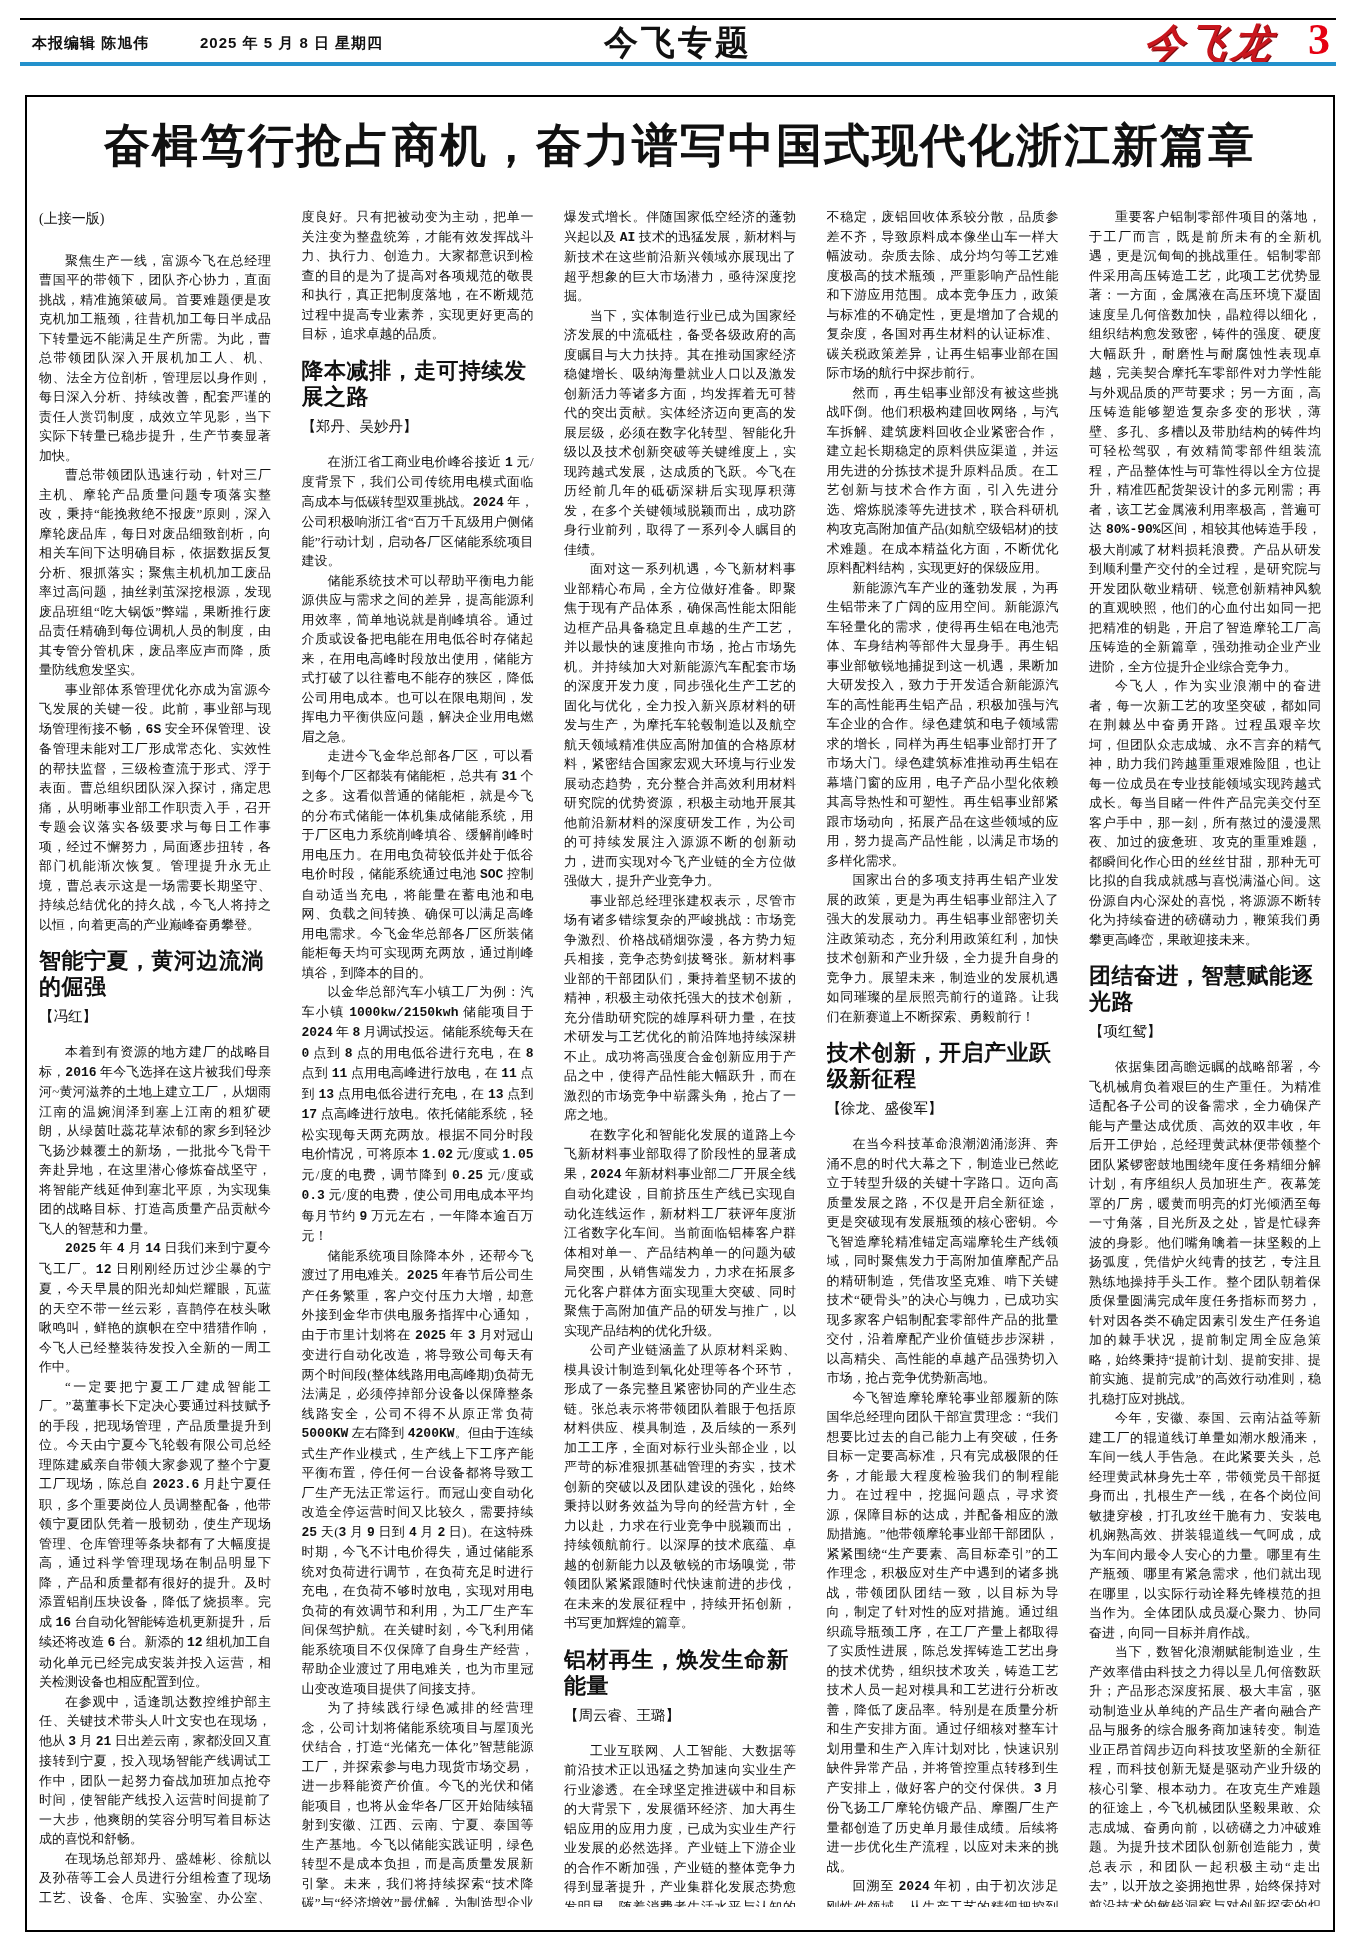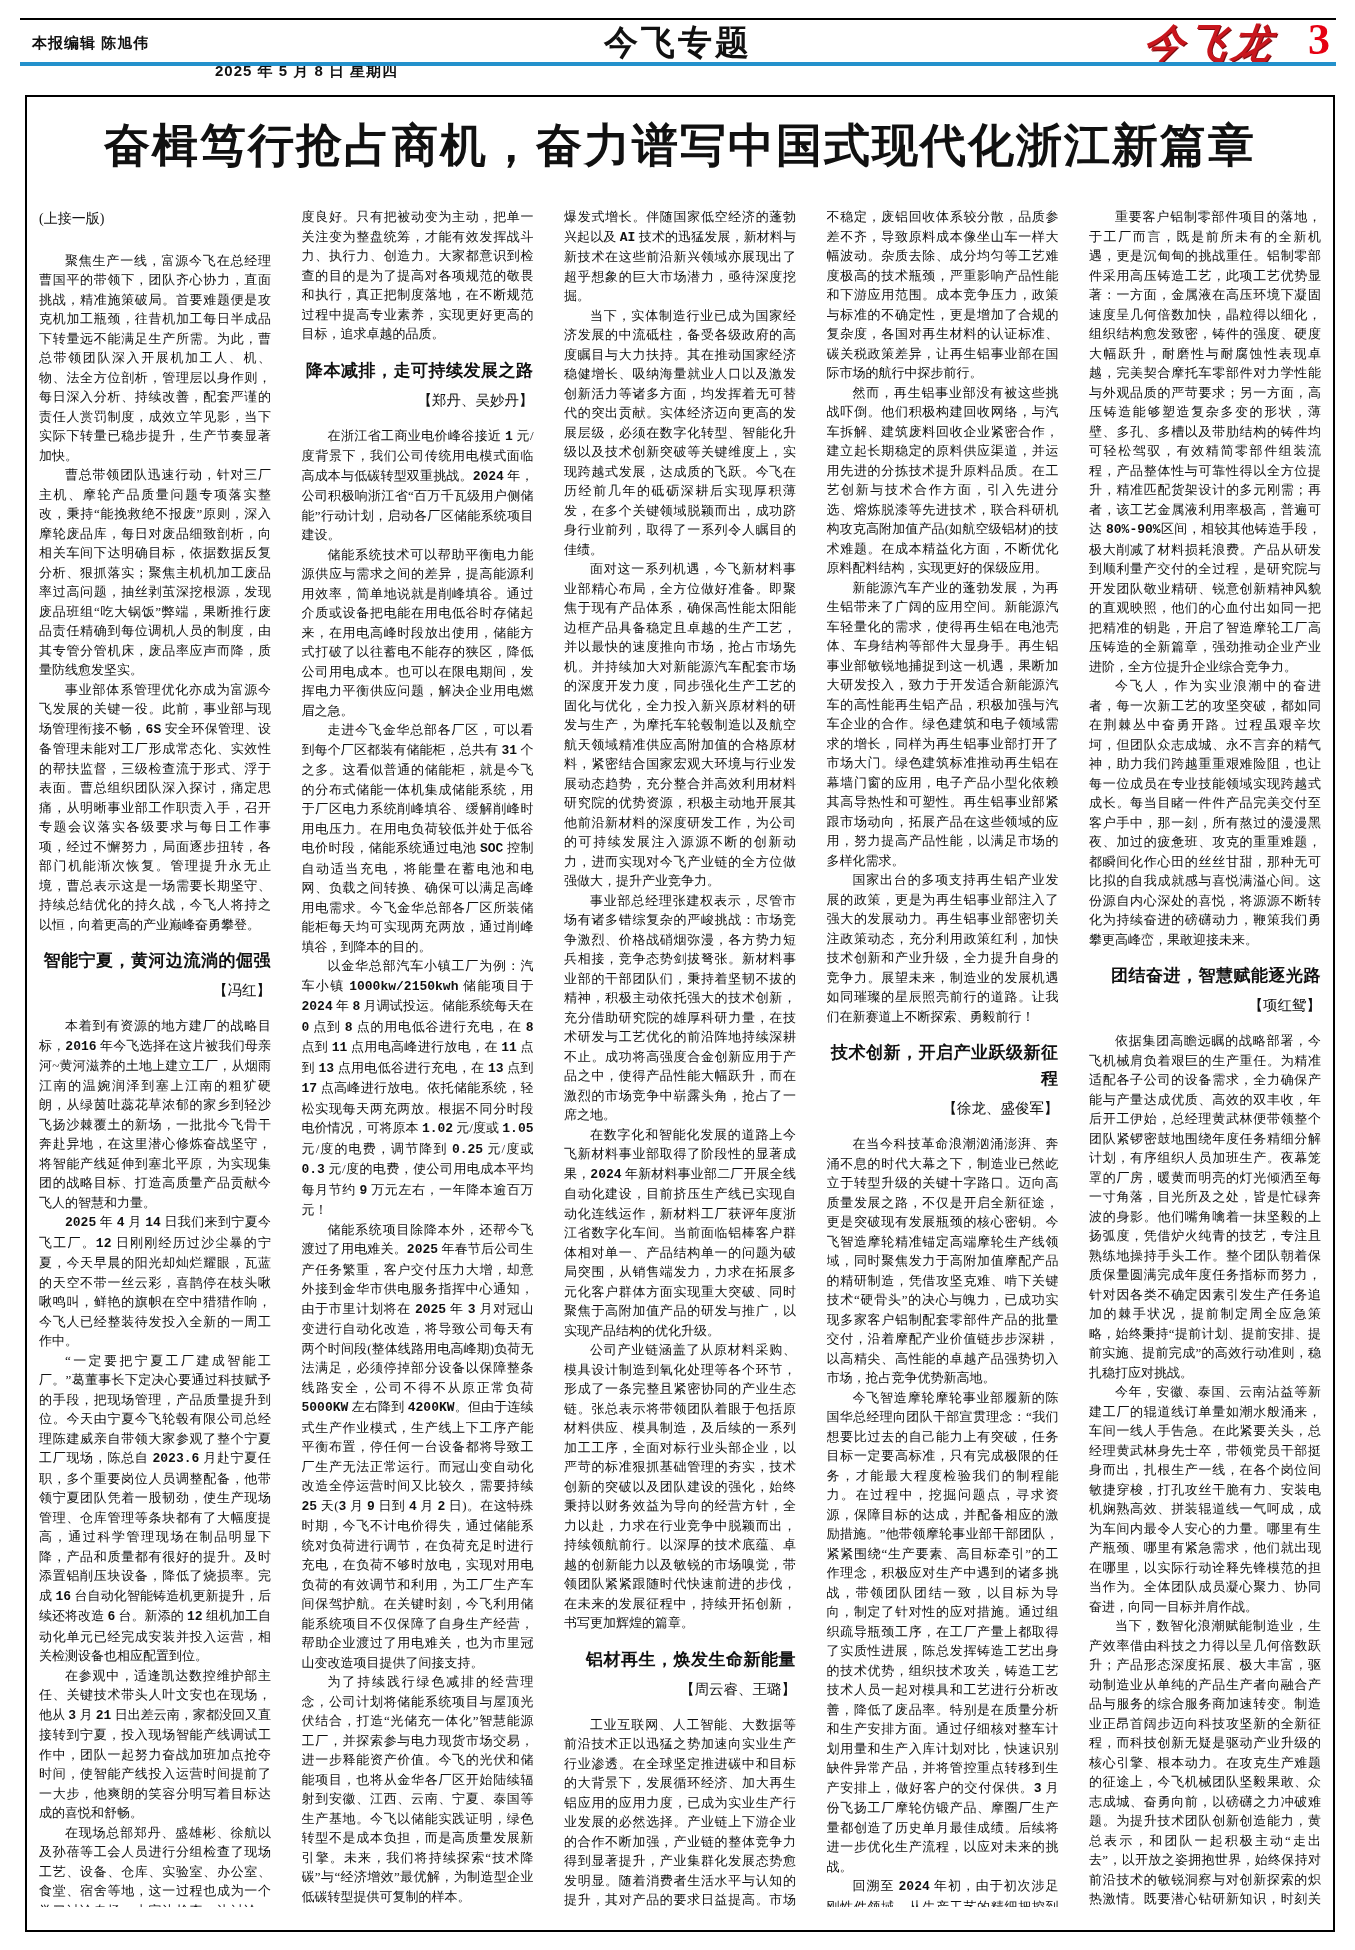--- a/index.html
+++ b/index.html
@@ -12,21 +12,21 @@
   body{
     width:1355px;height:1950px;position:relative;
     font-family:"Liberation Serif","DejaVu Serif",serif;
     color:var(--ink);
     -webkit-font-smoothing:antialiased;
   }
   .top-rule{position:absolute;left:20px;top:18px;width:1316px;height:2px;background:#000;}
   .blue-rule{position:absolute;left:20px;top:62px;width:1316px;height:4px;background:var(--accent-blue);}
   .masthead-row{position:absolute;left:20px;top:22px;width:1316px;height:38px;}
   .editor{position:absolute;left:12px;top:12px;font-family:"Liberation Sans","DejaVu Sans",sans-serif;font-weight:bold;font-size:15px;letter-spacing:1px;}
-  .date{position:absolute;left:195px;top:12px;font-family:"Liberation Sans","DejaVu Sans",sans-serif;font-weight:bold;font-size:15px;letter-spacing:1px;margin-top:28px;}
+  .date{position:absolute;left:180px;top:12px;font-family:"Liberation Sans","DejaVu Sans",sans-serif;font-weight:bold;font-size:15px;letter-spacing:1px;}
   .section-title{position:absolute;left:0;right:0;top:-2px;text-align:center;font-family:Liberation Mono, monospace;font-weight:900;font-size:34px;letter-spacing:3px;}
   .masthead-logo{position:absolute;right:60px;top:-6px;font-size:40px;font-style:italic;font-weight:bold;color:var(--masthead-red);letter-spacing:4px;text-shadow:1px 1px 0 #7a0c10;transform:skewX(-8deg);}
   .page-number{position:absolute;right:6px;top:-8px;font-size:44px;font-weight:bold;color:var(--pagenum-red);font-family:"Liberation Serif",serif;}
   .content-box{
     position:absolute;left:25px;top:95px;width:1310px;height:1837px;
     border:2px solid #000;box-sizing:border-box;
   }
   .headline{
     margin:18px 10px 0 10px;text-align:center;
     font-size:46px;font-weight:900;letter-spacing:2px;
@@ -38,25 +38,25 @@
     margin:30px 12px 4px 12px;height:1700px;overflow:hidden;
   }
   .col{
     width:232px;height:1700px;overflow:hidden;
     text-align:justify;font-size:13px;line-height:19.5px;
   }
   .col p{margin:0;text-indent:2em;}
   .col p.cont{text-indent:0;}
   .col .note{text-indent:0;margin:2px 0 22px 0;font-size:14px;}
   .col h3{
-    margin:14px 0 4px 0;text-align:right;text-indent:0;
+    margin:14px 0 4px 0;text-align:left;text-indent:0;
     font-family:"Liberation Sans","DejaVu Sans",sans-serif;
-    font-size:17px;font-weight:900;letter-spacing:0.5px;line-height:26px;
+    font-size:22px;font-weight:900;letter-spacing:0.5px;line-height:26px;
   }
-  .col .byline{text-align:right;text-indent:0;font-size:14.5px;margin:0 0 14px 0;line-height:24px;}
+  .col .byline{text-align:left;text-indent:0;font-size:14.5px;margin:0 0 14px 0;line-height:24px;}
   b.n{font-family:Liberation Mono, monospace;font-weight:bold;}
 </style>
 </head>
 <body>
 
 <div class="top-rule"></div>
 
 <div class="masthead-row">
   <span class="editor">本报编辑 陈旭伟</span>
   <span class="date">2025 年 5 月 8 日 星期四</span>

